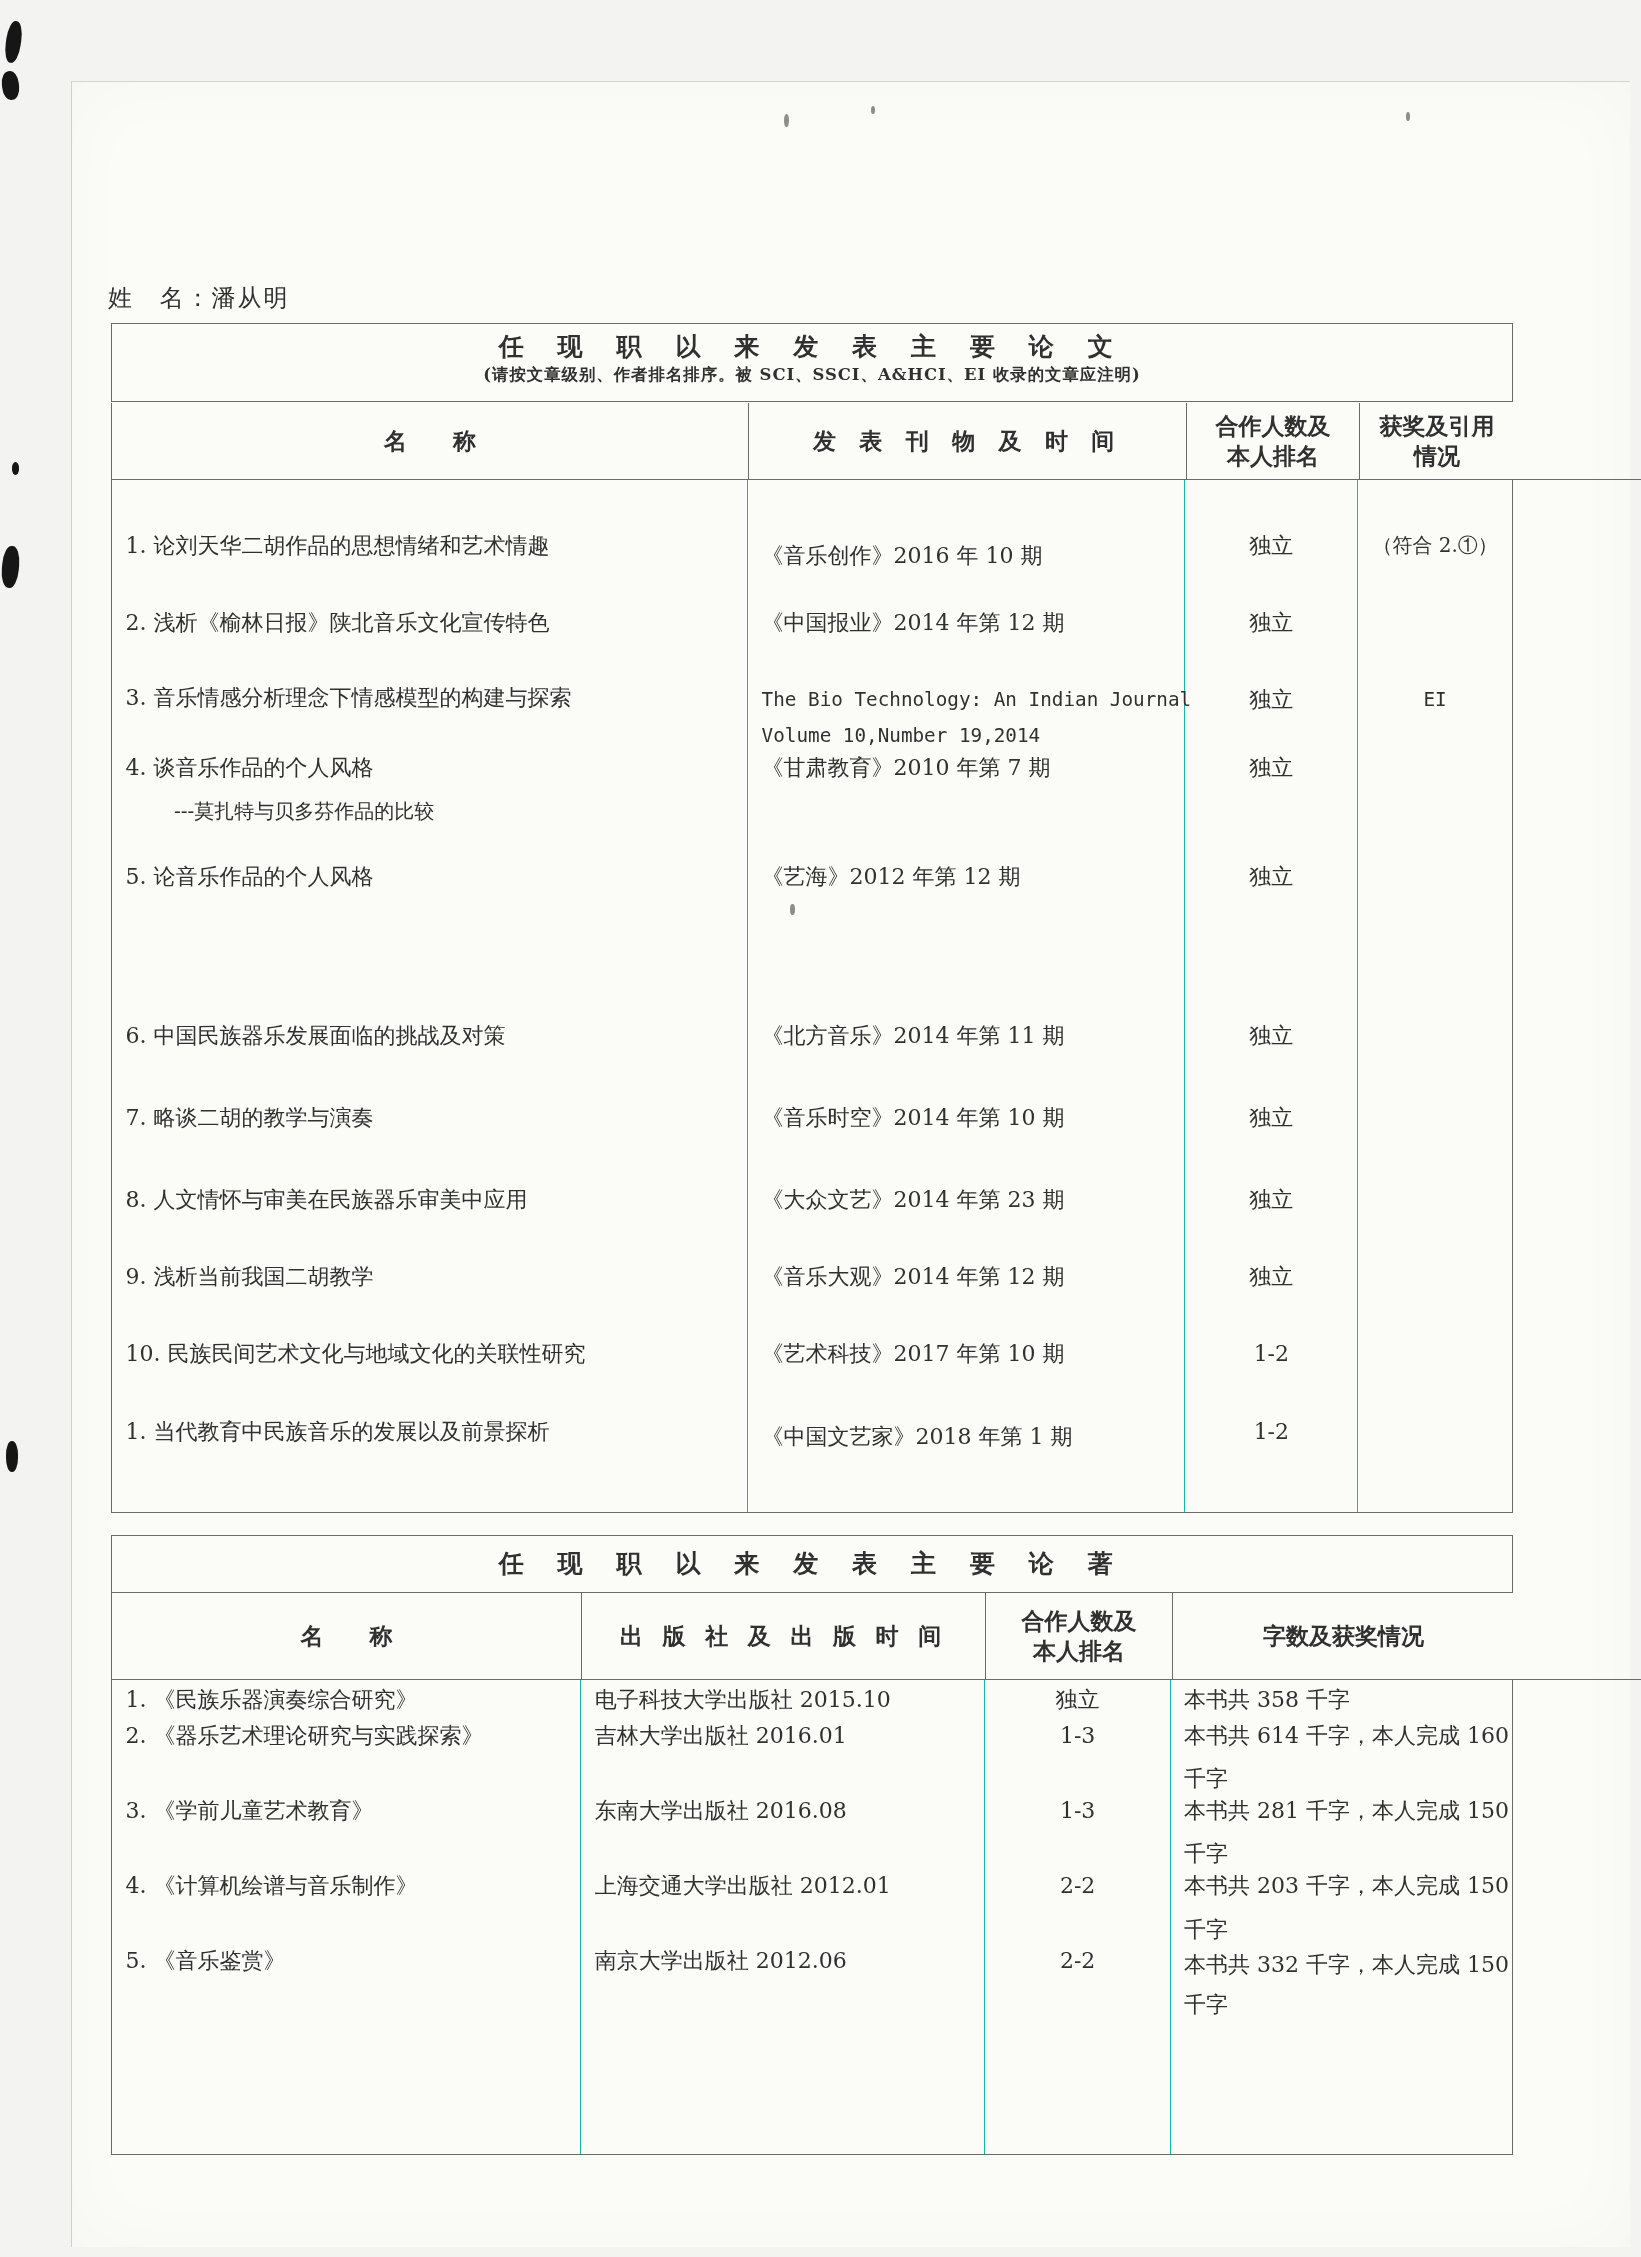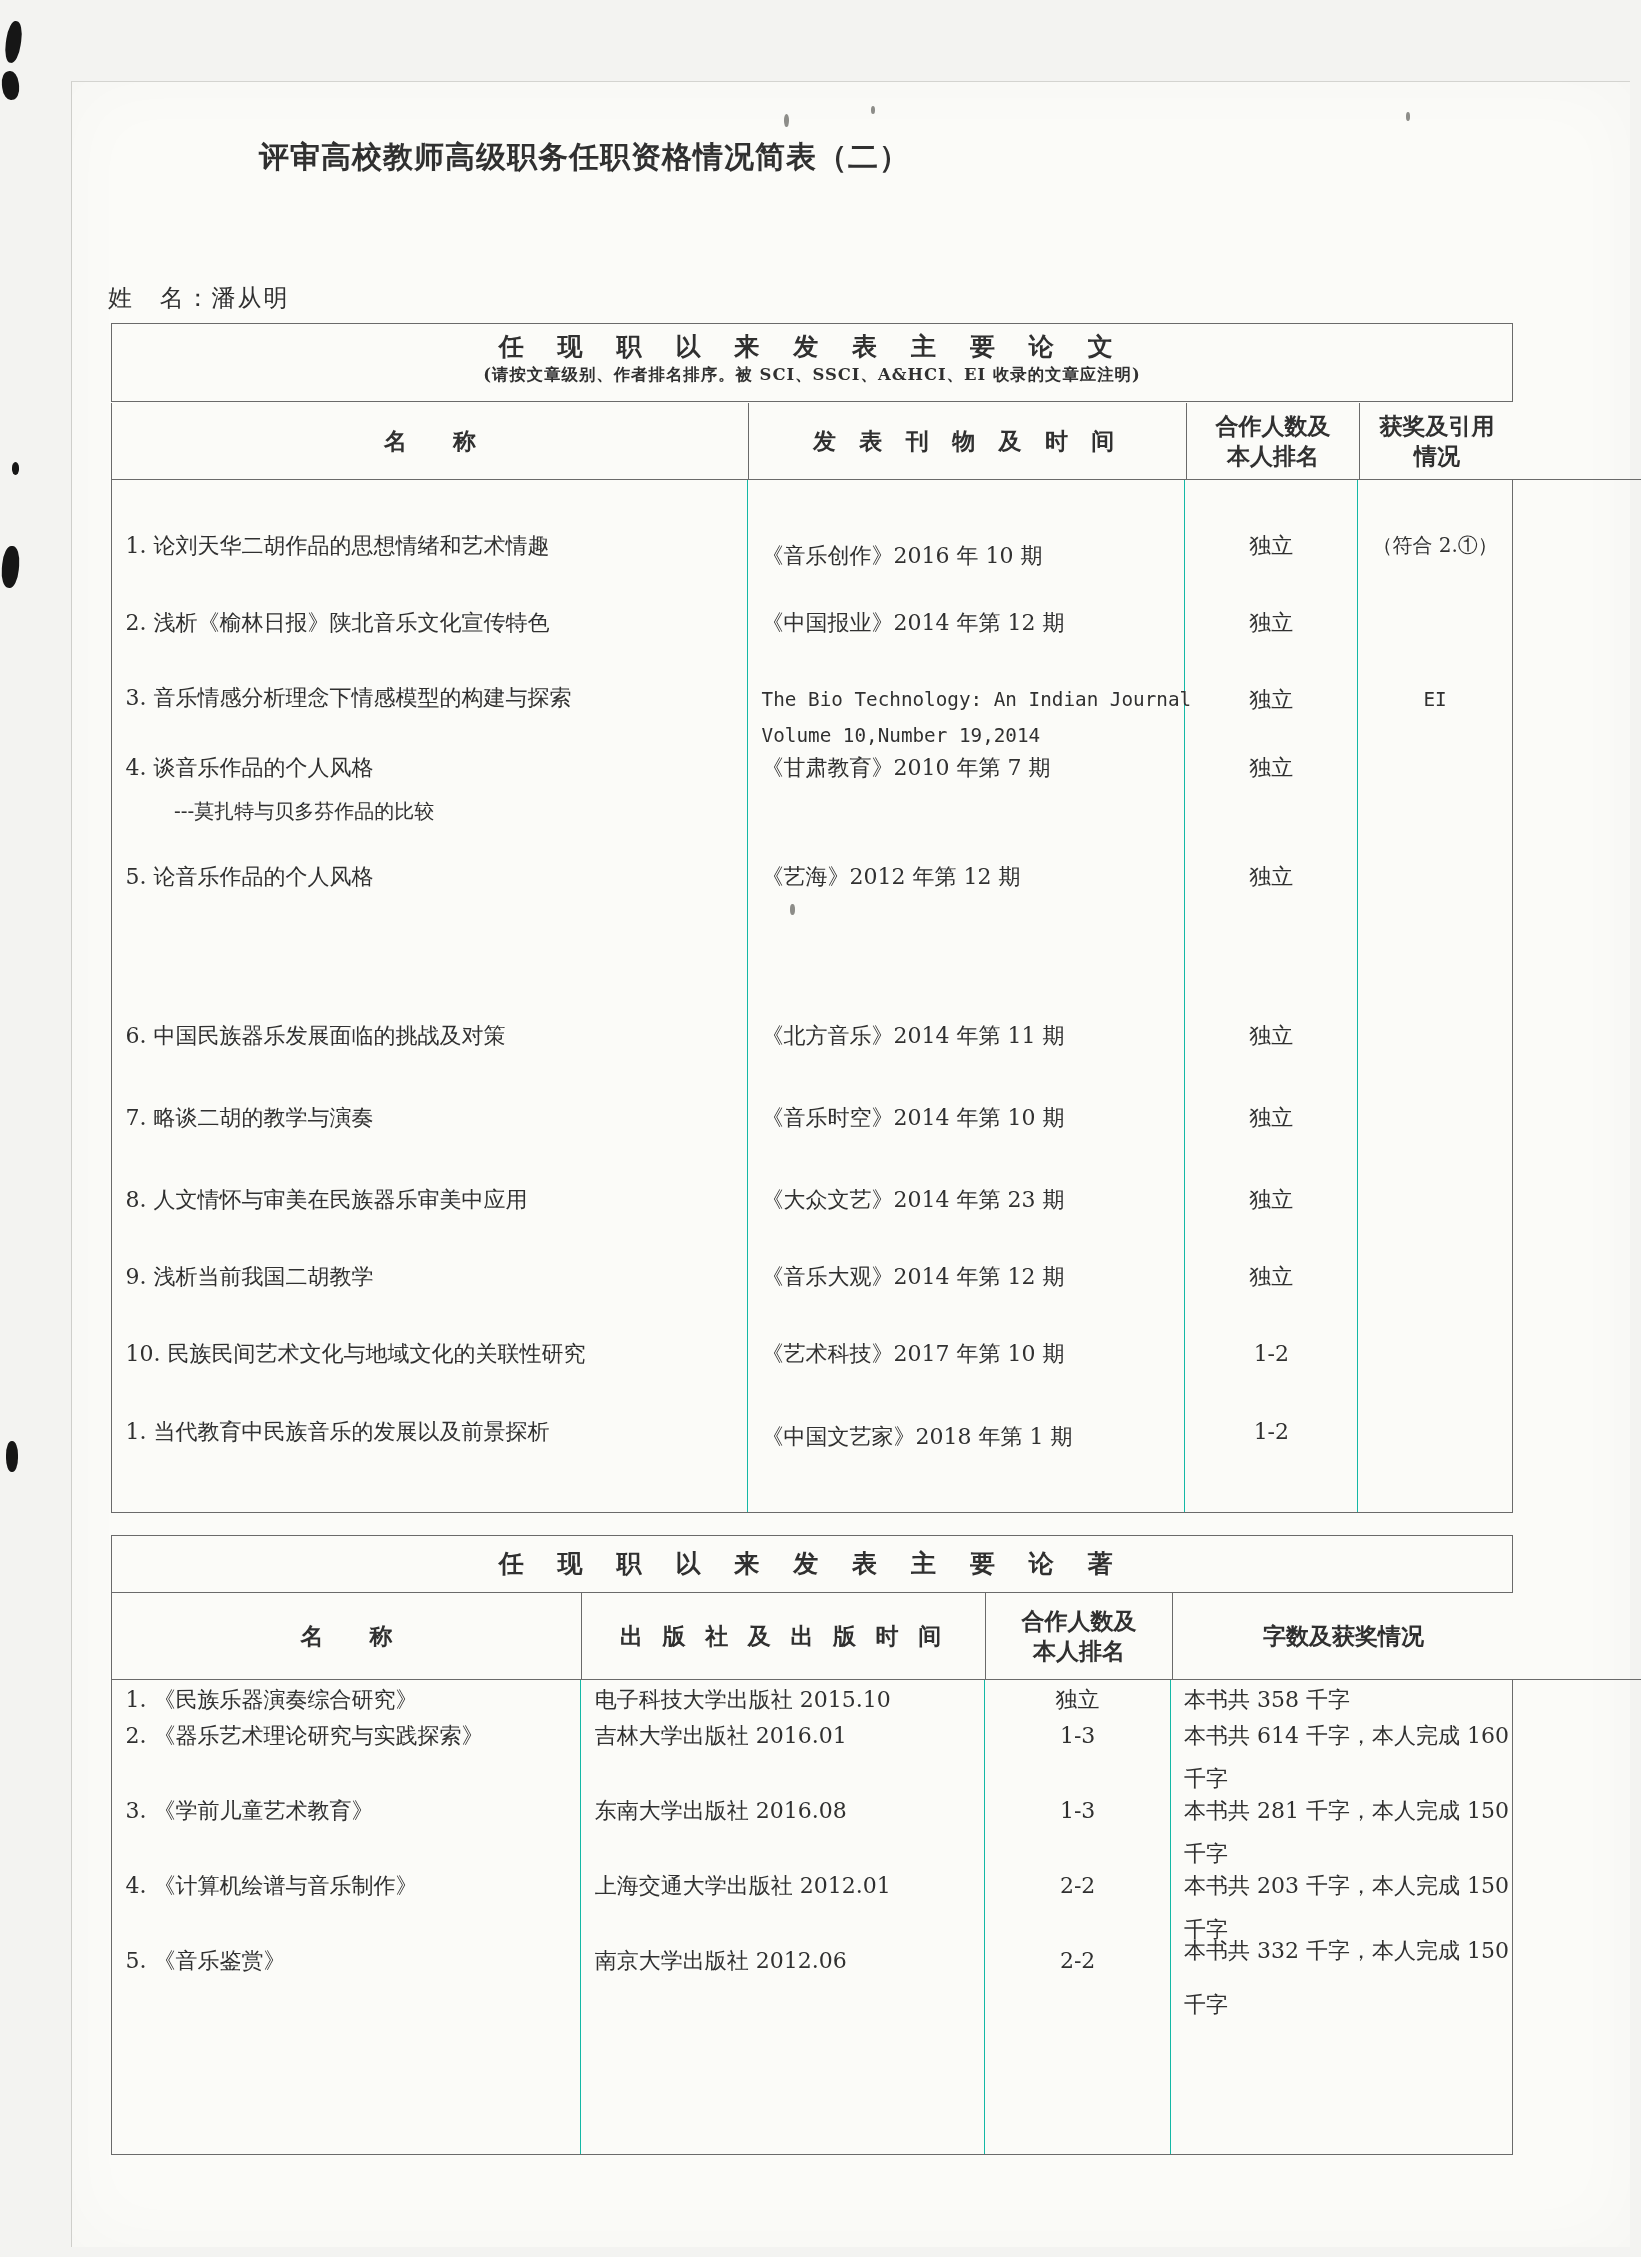--- a/index.html
+++ b/index.html
@@ -40,21 +40,20 @@
   
   .blob{position:absolute;background:#161616;border-radius:45%;}
   .smudge{position:absolute;background:#8d8d89;border-radius:50%;}
 </style>
 </head>
 <body>
 
 <div class="page">
   <div class="paper"></div>
 
-  <div class="doc-title">评审高校教师高级职务任职资格情况简表（二）</div>
   <div class="name-line">姓　名：潘从明</div>
 
   <div class="band" style="top:323px;height:79px;">
     <div class="band-title">任 现 职 以 来 发 表 主 要 论 文</div>
     <div class="band-note">(请按文章级别、作者排名排序。被 SCI、SSCI、A&amp;HCI、EI 收录的文章应注明)</div>
   </div>
 
   <div class="heads" style="top:403px;height:77px;">
     <div class="hcell" style="width:637px;">
       <div class="hline">名　　称</div>
@@ -163,21 +162,21 @@
       <div class="e ctr" style="top:266px;">2-2</div>
     </div>
     <div class="col" style="width:341px;">
       <div class="e wrd" style="top:4.8px;">本书共 358 千字</div>
       <div class="e wrd" style="top:41px;">本书共 614 千字，本人完成 160</div>
       <div class="e wrd" style="top:84px;">千字</div>
       <div class="e wrd" style="top:116px;">本书共 281 千字，本人完成 150</div>
       <div class="e wrd" style="top:159px;">千字</div>
       <div class="e wrd" style="top:191px;">本书共 203 千字，本人完成 150</div>
       <div class="e wrd" style="top:235px;">千字</div>
-      <div class="e wrd" style="top:256px;">本书共 332 千字，本人完成 150</div>
+      <div class="e wrd" style="top:270px;">本书共 332 千字，本人完成 150</div>
       <div class="e wrd" style="top:310px;">千字</div>
     </div>
   </div>
 
   <div class="blob" style="left:5.8px;top:21px;width:15.4px;height:42px;transform:rotate(8deg);"></div>
   <div class="blob" style="left:1.9px;top:71px;width:17.4px;height:29px;transform:rotate(-6deg);"></div>
   <div class="blob" style="left:11.6px;top:462px;width:7.7px;height:12.6px;"></div>
   <div class="blob" style="left:1.9px;top:546px;width:17.4px;height:42px;transform:rotate(5deg);"></div>
   <div class="blob" style="left:5.8px;top:1441px;width:12.6px;height:31px;"></div>
   <div class="smudge" style="left:784px;top:114px;width:4.8px;height:12.6px;"></div>

